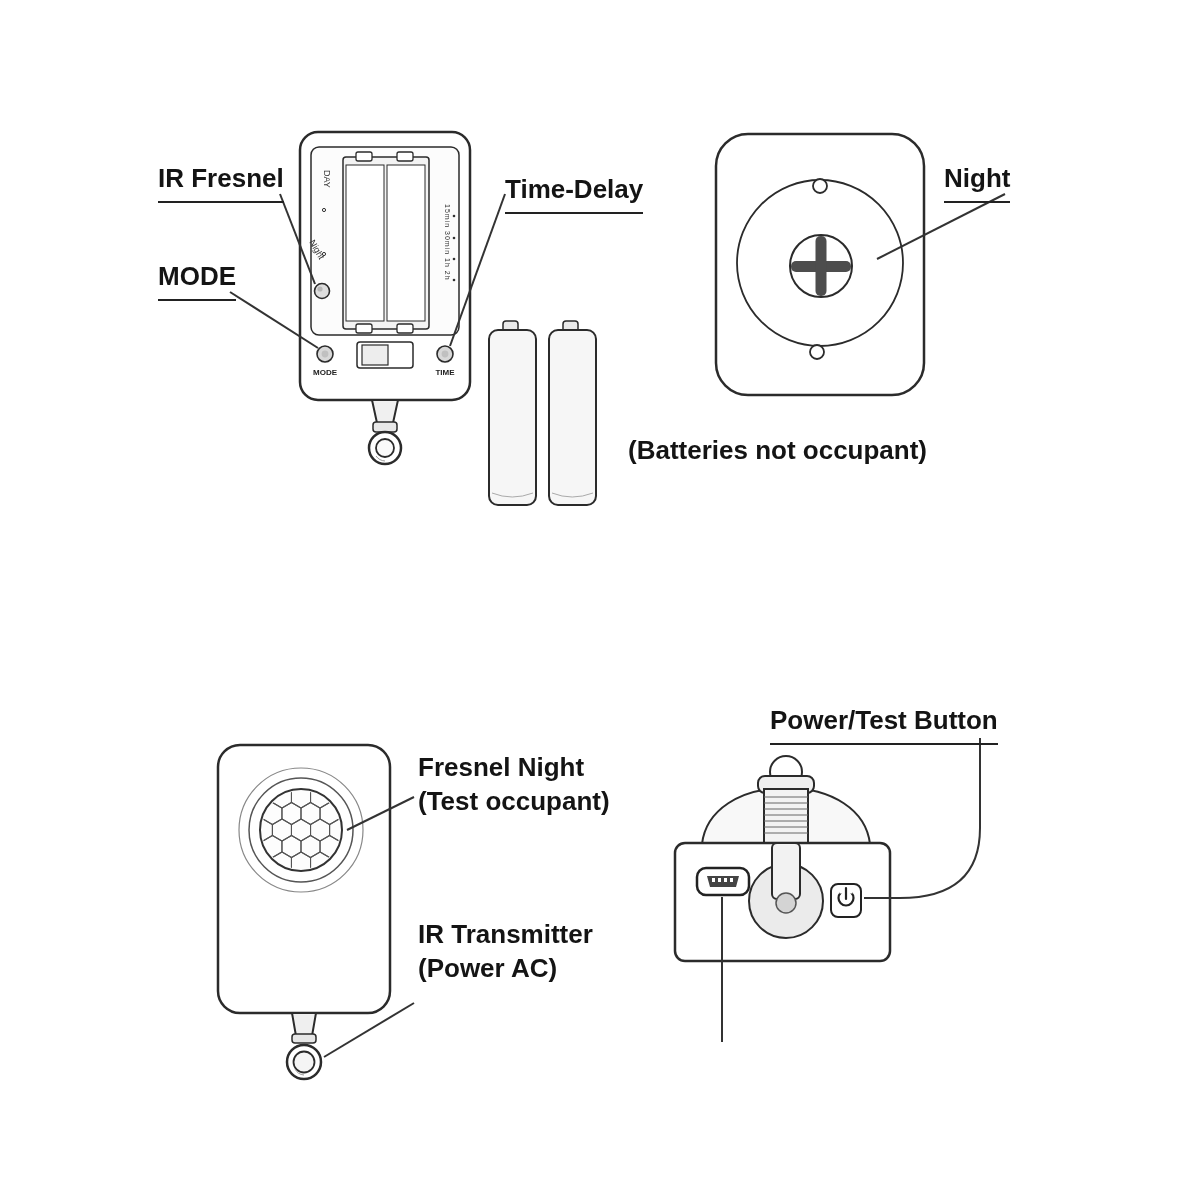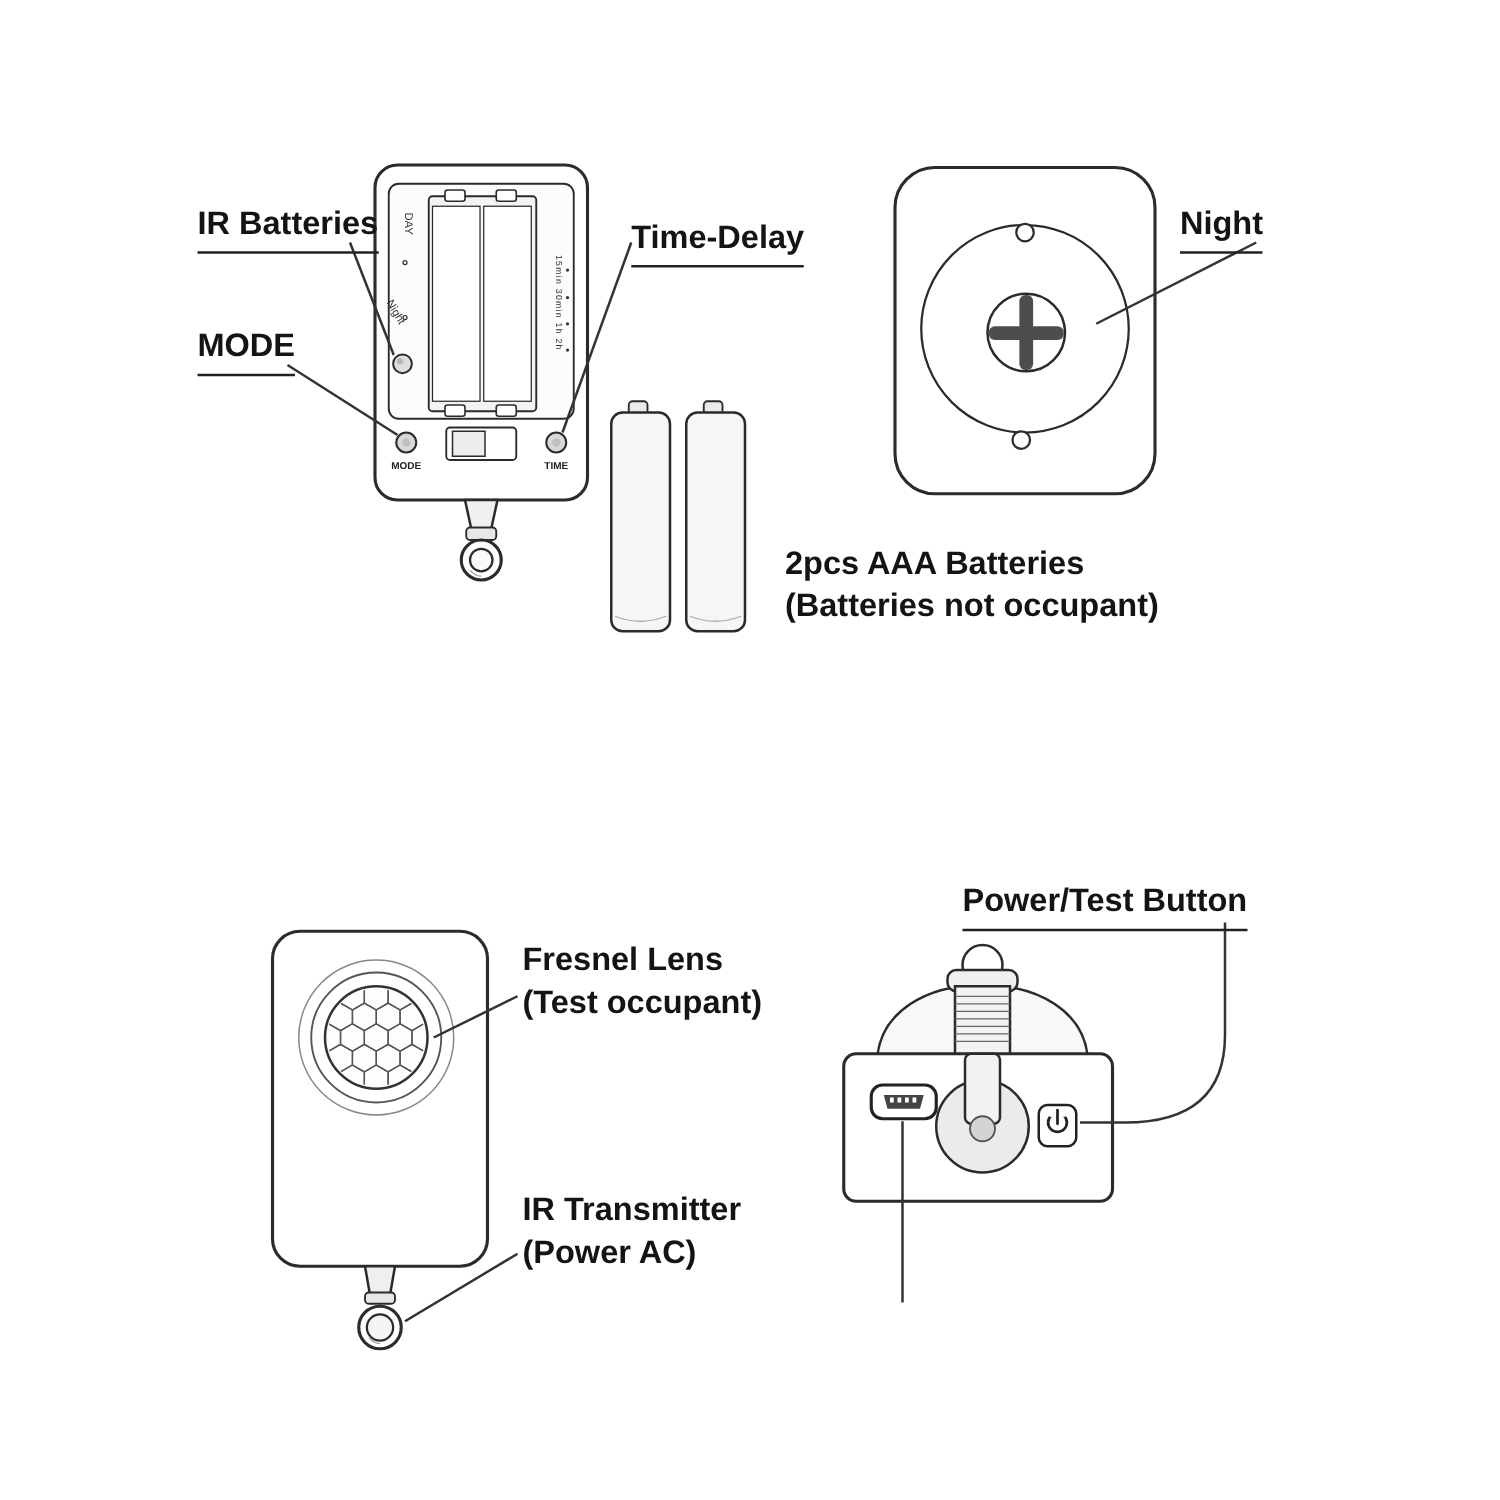--- a/index.html
+++ b/index.html
@@ -167,39 +167,38 @@
     <line x1="230" y1="292" x2="318" y2="348"></line>
     <line x1="505" y1="194" x2="450" y2="346"></line>
     <line x1="1005" y1="194" x2="877" y2="259"></line>
     <path d="M980,738 L980,828 Q980,898 900,898 L864,898"></path>
     <line x1="722" y1="897" x2="722" y2="1042"></line>
     <line x1="347" y1="830" x2="414" y2="797"></line>
     <line x1="324" y1="1057" x2="414" y2="1003"></line>
   </g>
 </svg>
 
-<div class="label u" style="left:158px;top:161px">IR Batteries</div>
+<div class="label u" style="left:158px;top:161px">IR Fresnel</div>
 
 <div class="label u" style="left:158px;top:259px">MODE</div>
 
 <div class="label u" style="left:505px;top:172px">Time-Delay</div>
 
 <div class="label u" style="left:944px;top:161px">Night</div>
 
 <div class="label" style="left:628px;top:433px">
-  <span class="ln">2pcs AAA Batteries</span>
   <span class="ln">(Batteries not occupant)</span>
 </div>
 
 <div class="label u" style="left:770px;top:703px">Power/Test Button</div>
 
 <div class="label" style="left:418px;top:750px">
-  <span class="ln">Fresnel Lens</span>
+  <span class="ln">Fresnel Night</span>
   <span class="ln">(Test occupant)</span>
 </div>
 
-<div class="label" style="left:418px;top:950px">
+<div class="label" style="left:418px;top:917px">
   <span class="ln">IR Transmitter</span>
   <span class="ln">(Power AC)</span>
 </div>
 
 
 </div>
 
 </body></html>

